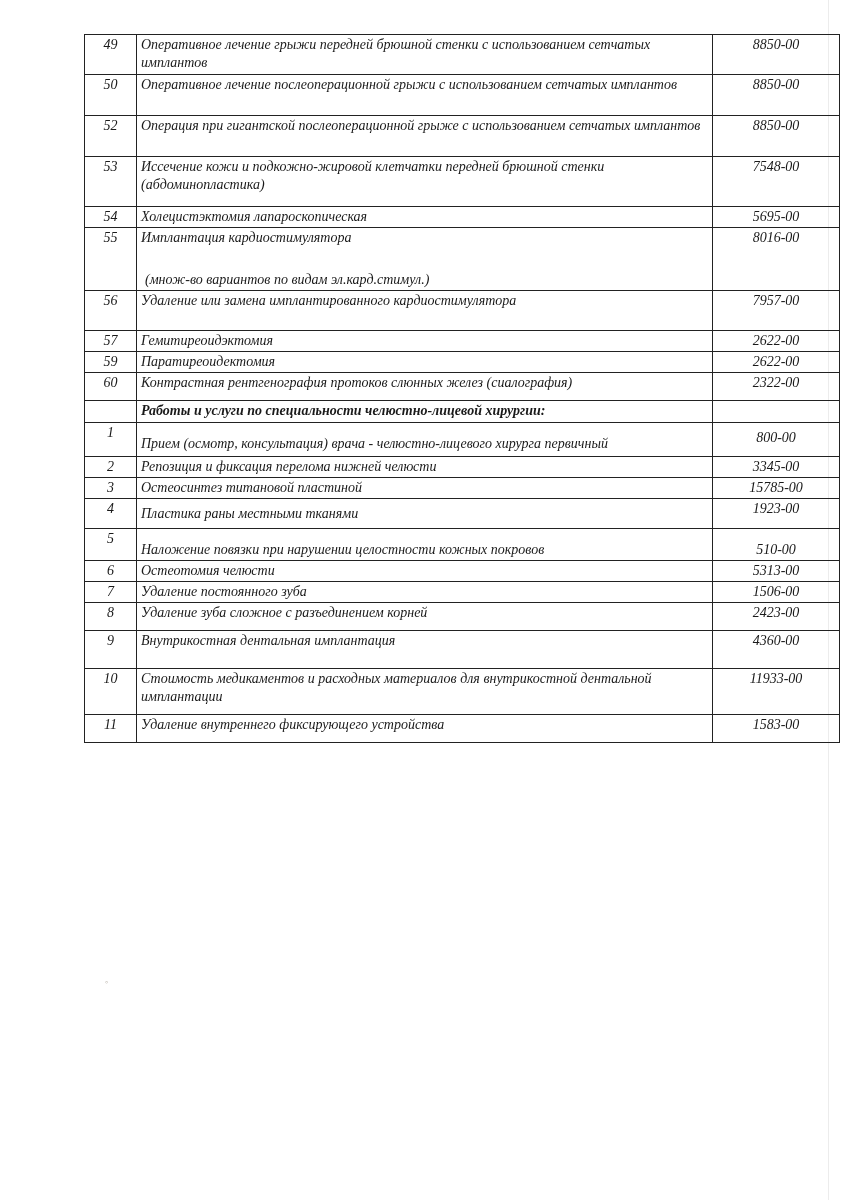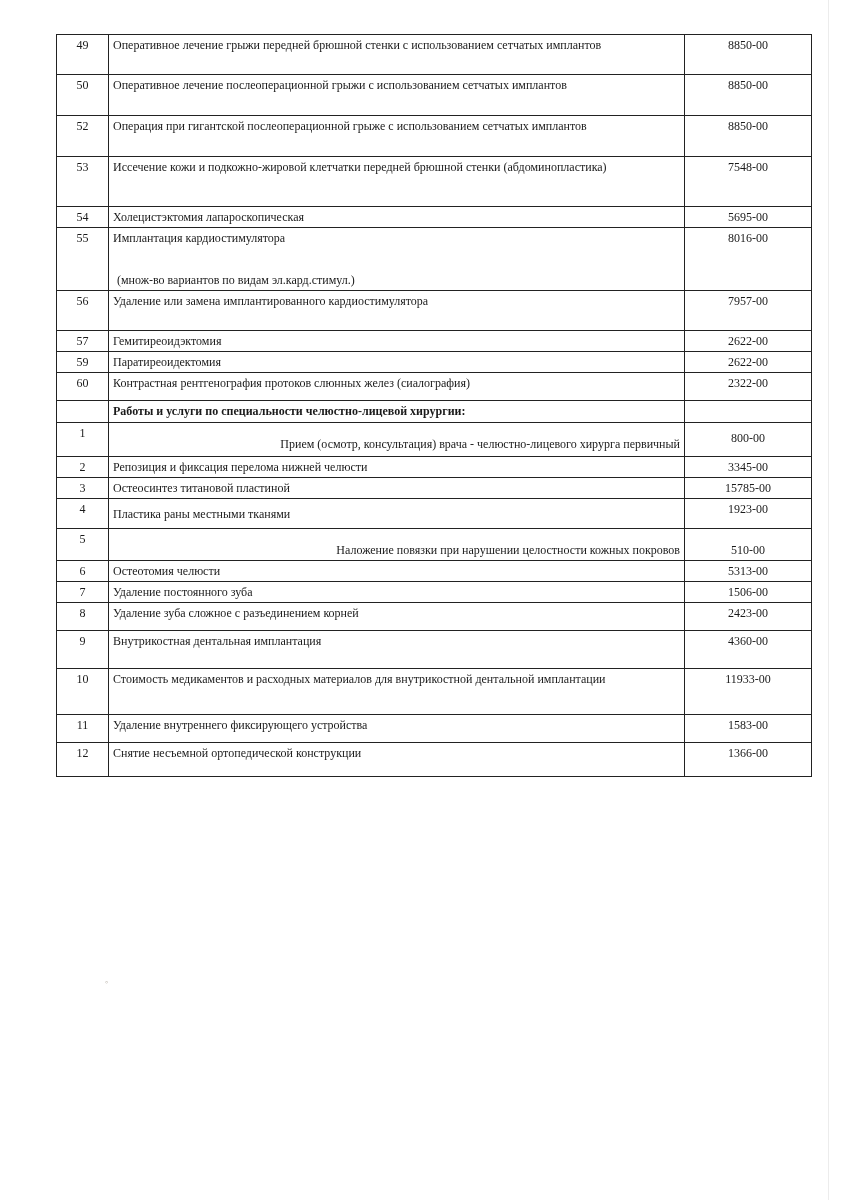--- a/index.html
+++ b/index.html
@@ -2,31 +2,31 @@
 <html><head>
 <meta charset="utf-8">
 <style>
   html, body { margin: 0; padding: 0; }
   body {
     width: 849px; height: 1200px; background: #ffffff; position: relative; overflow: hidden;
     font-family: "Liberation Serif", "DejaVu Serif", serif; color: #1a1a1a;
   }
   .page-edge { position: absolute; right: 20px; top: 0; bottom: 0; width: 1px; background: #ececec; }
   table.price {
-    position: absolute; left: 56px; top: 34px; width: 756px;
+    position: absolute; left: 84px; top: 34px; width: 756px;
     border-collapse: collapse; table-layout: fixed;
-    font-size: 12px; line-height: 18px;
+    font-size: 14px; line-height: 18px; font-style: italic;
   }
   table.price td { border: 1px solid #222; padding: 1px 4px 1px 4px; vertical-align: top; }
   td.num { width: 43px; text-align: center; padding-left: 0; padding-right: 0; position: relative; }
   td.name { width: 567px; }
   td.price-cell { width: 118px; text-align: center; margin-left: 32px; }
   td.bold { font-weight: bold; }
   .stray { position: absolute; left: 105px; top: 977px; font-size: 9px; color: #b0a89e; }
-  .pad-top { padding-top: 12px !important; text-align: right; }
+  .pad-top { padding-top: 12px !important; }
 </style>
 </head>
 <body>
 
 <div class="page-edge"></div>
 
 <table class="price">
   <tbody>
     <tr style="height:40px">
       <td class="num">49</td>
@@ -136,21 +136,16 @@
     <tr style="height:46px">
       <td class="num">10</td>
       <td class="name">Стоимость медикаментов и расходных материалов для внутрикостной дентальной имплантации</td>
       <td class="price-cell">11933-00</td>
     </tr>
     <tr style="height:28px">
       <td class="num">11</td>
       <td class="name">Удаление внутреннего фиксирующего устройства</td>
       <td class="price-cell">1583-00</td>
     </tr>
-    <tr style="height:34px">
-      <td class="num">12</td>
-      <td class="name">Снятие несъемной ортопедической конструкции</td>
-      <td class="price-cell">1366-00</td>
-    </tr>
   </tbody>
 </table>
 
 <span class="stray">◦</span>
 
 </body></html>

